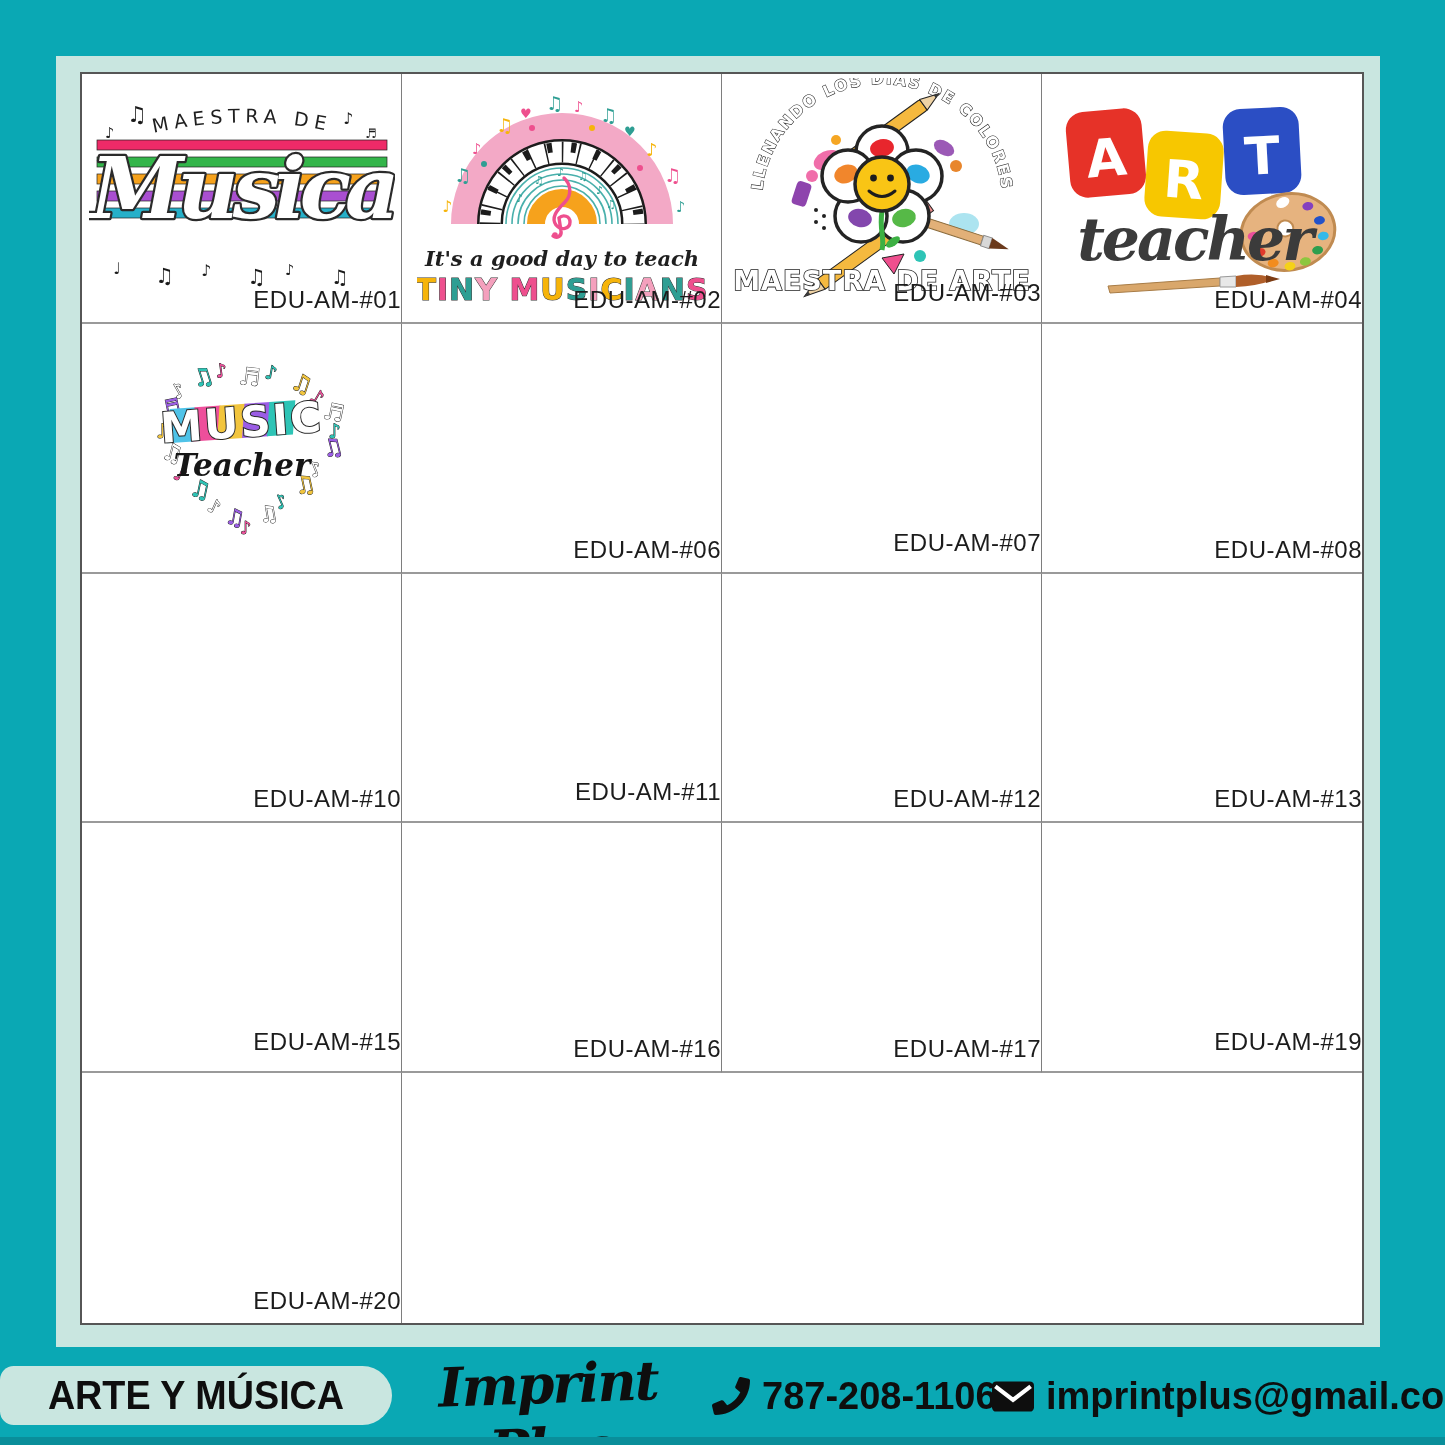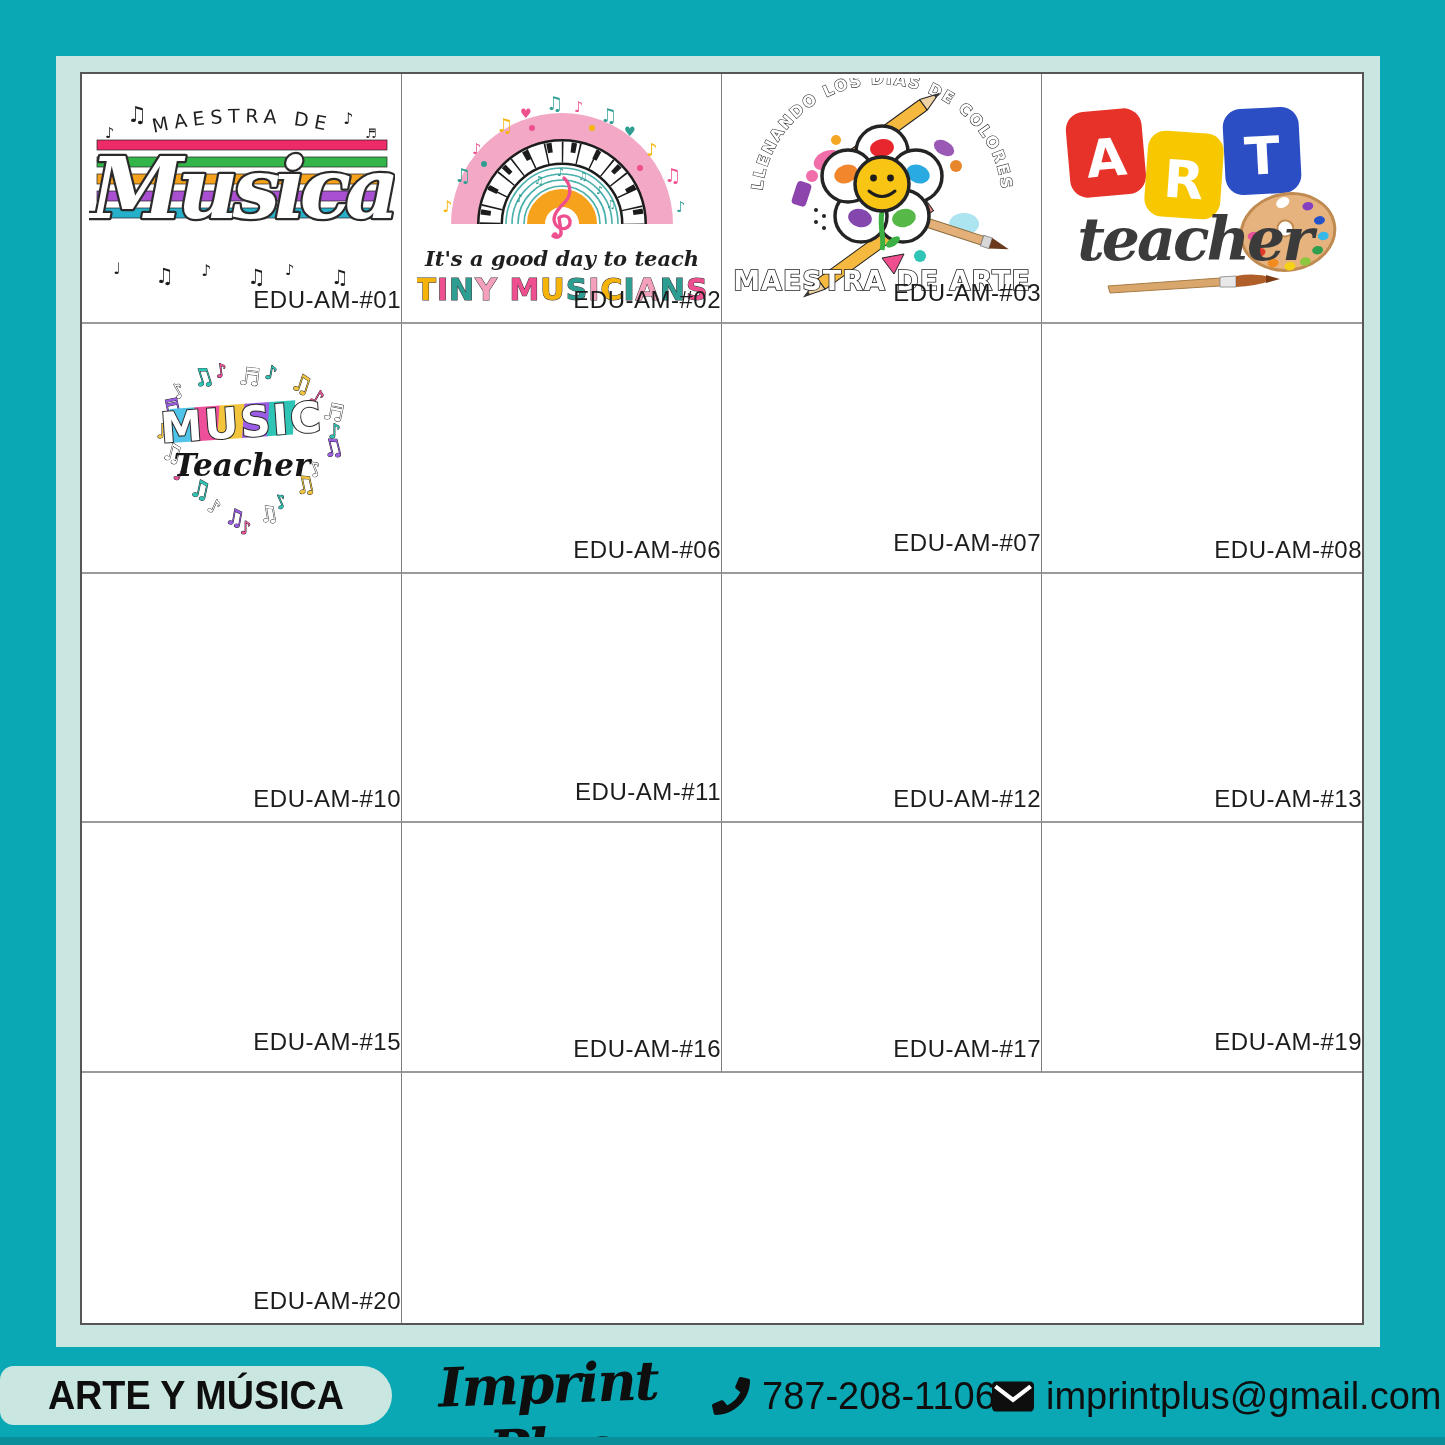--- a/index.html
+++ b/index.html
@@ -17,21 +17,21 @@
         letter-spacing:.5px;}
   .raise .code{bottom:15px;}
   
   .pill{position:absolute;left:0;top:1366px;width:392px;height:59px;background:#c9e6e0;
         border-radius:14px 30px 30px 14px;display:flex;align-items:center;justify-content:center;}
   .pill-label{font-weight:bold;font-size:41px;color:#0e0e0e;transform:scaleX(.92);white-space:nowrap;}
   .brand{position:absolute;left:404px;top:1352px;width:290px;text-align:center;
          font-family:"DejaVu Serif",serif;font-style:italic;font-weight:bold;font-size:54px;
          color:#0e0e0e;letter-spacing:-2px;transform:rotate(-2deg);}
   .contact{position:absolute;top:1368px;height:56px;display:flex;align-items:center;gap:12px;
-           color:#0e0e0e;font-weight:normal;font-size:38px;white-space:nowrap;}
+           color:#0e0e0e;font-weight:bold;font-size:38px;white-space:nowrap;}
   .phone-group{left:712px;}
   .email-group{left:992px;}
   .strip{position:absolute;left:0;top:1437px;width:1445px;height:8px;background:#0a8e9a;}
   svg text{user-select:none;}
 </style>
 </head>
 <body>
 
 <div class="canvas">
   <div class="frame"></div>
@@ -215,20 +215,21 @@
           <ellipse cx="-35" cy="-2" rx="5.5" ry="4.2" fill="#ea4f9b"></ellipse>
         </g>
         <text x="142" y="176" text-anchor="middle" font-family="DejaVu Serif, serif" font-style="italic" font-weight="bold" font-size="60" letter-spacing="-3" fill="#3b3b3b">teacher</text>
         <g>
           <polygon points="56,202 168,194 168,202 58,209" fill="#d9a76b" stroke="#a87c46" stroke-width="1"></polygon>
           <polygon points="168,193 184,192 184,203 168,203" fill="#e8e8e8" stroke="#999999" stroke-width="1"></polygon>
           <path d="M184,192 Q206,188 224,195 Q206,202 184,203 Z" fill="#b05f2a"></path>
           <polygon points="214,191 228,195 214,199" fill="#7c3c14"></polygon>
         </g>
       </svg>
+      <div class="code">EDU-AM-#04</div>
     </div>
 
     <div class="cell">
       <svg class="art" width="276" height="220" viewBox="0 0 276 220" style="margin-top:14px">
         <g font-family="DejaVu Sans, sans-serif" stroke="#222222" stroke-width="0.9" paint-order="stroke">
           <text x="91" y="50" font-size="24" fill="#2ec4b6" transform="rotate(-18 91 50)">♫</text>
           <text x="72" y="62" font-size="20" fill="#ffffff" transform="rotate(-30 72 62)">♪</text>
           <text x="58" y="80" font-size="23" fill="#9b5de5" transform="rotate(-12 58 80)">♬</text>
           <text x="52" y="100" font-size="20" fill="#f2c53d">♪</text>
           <text x="56" y="120" font-size="24" fill="#ffffff" transform="rotate(14 56 120)">♫</text>

